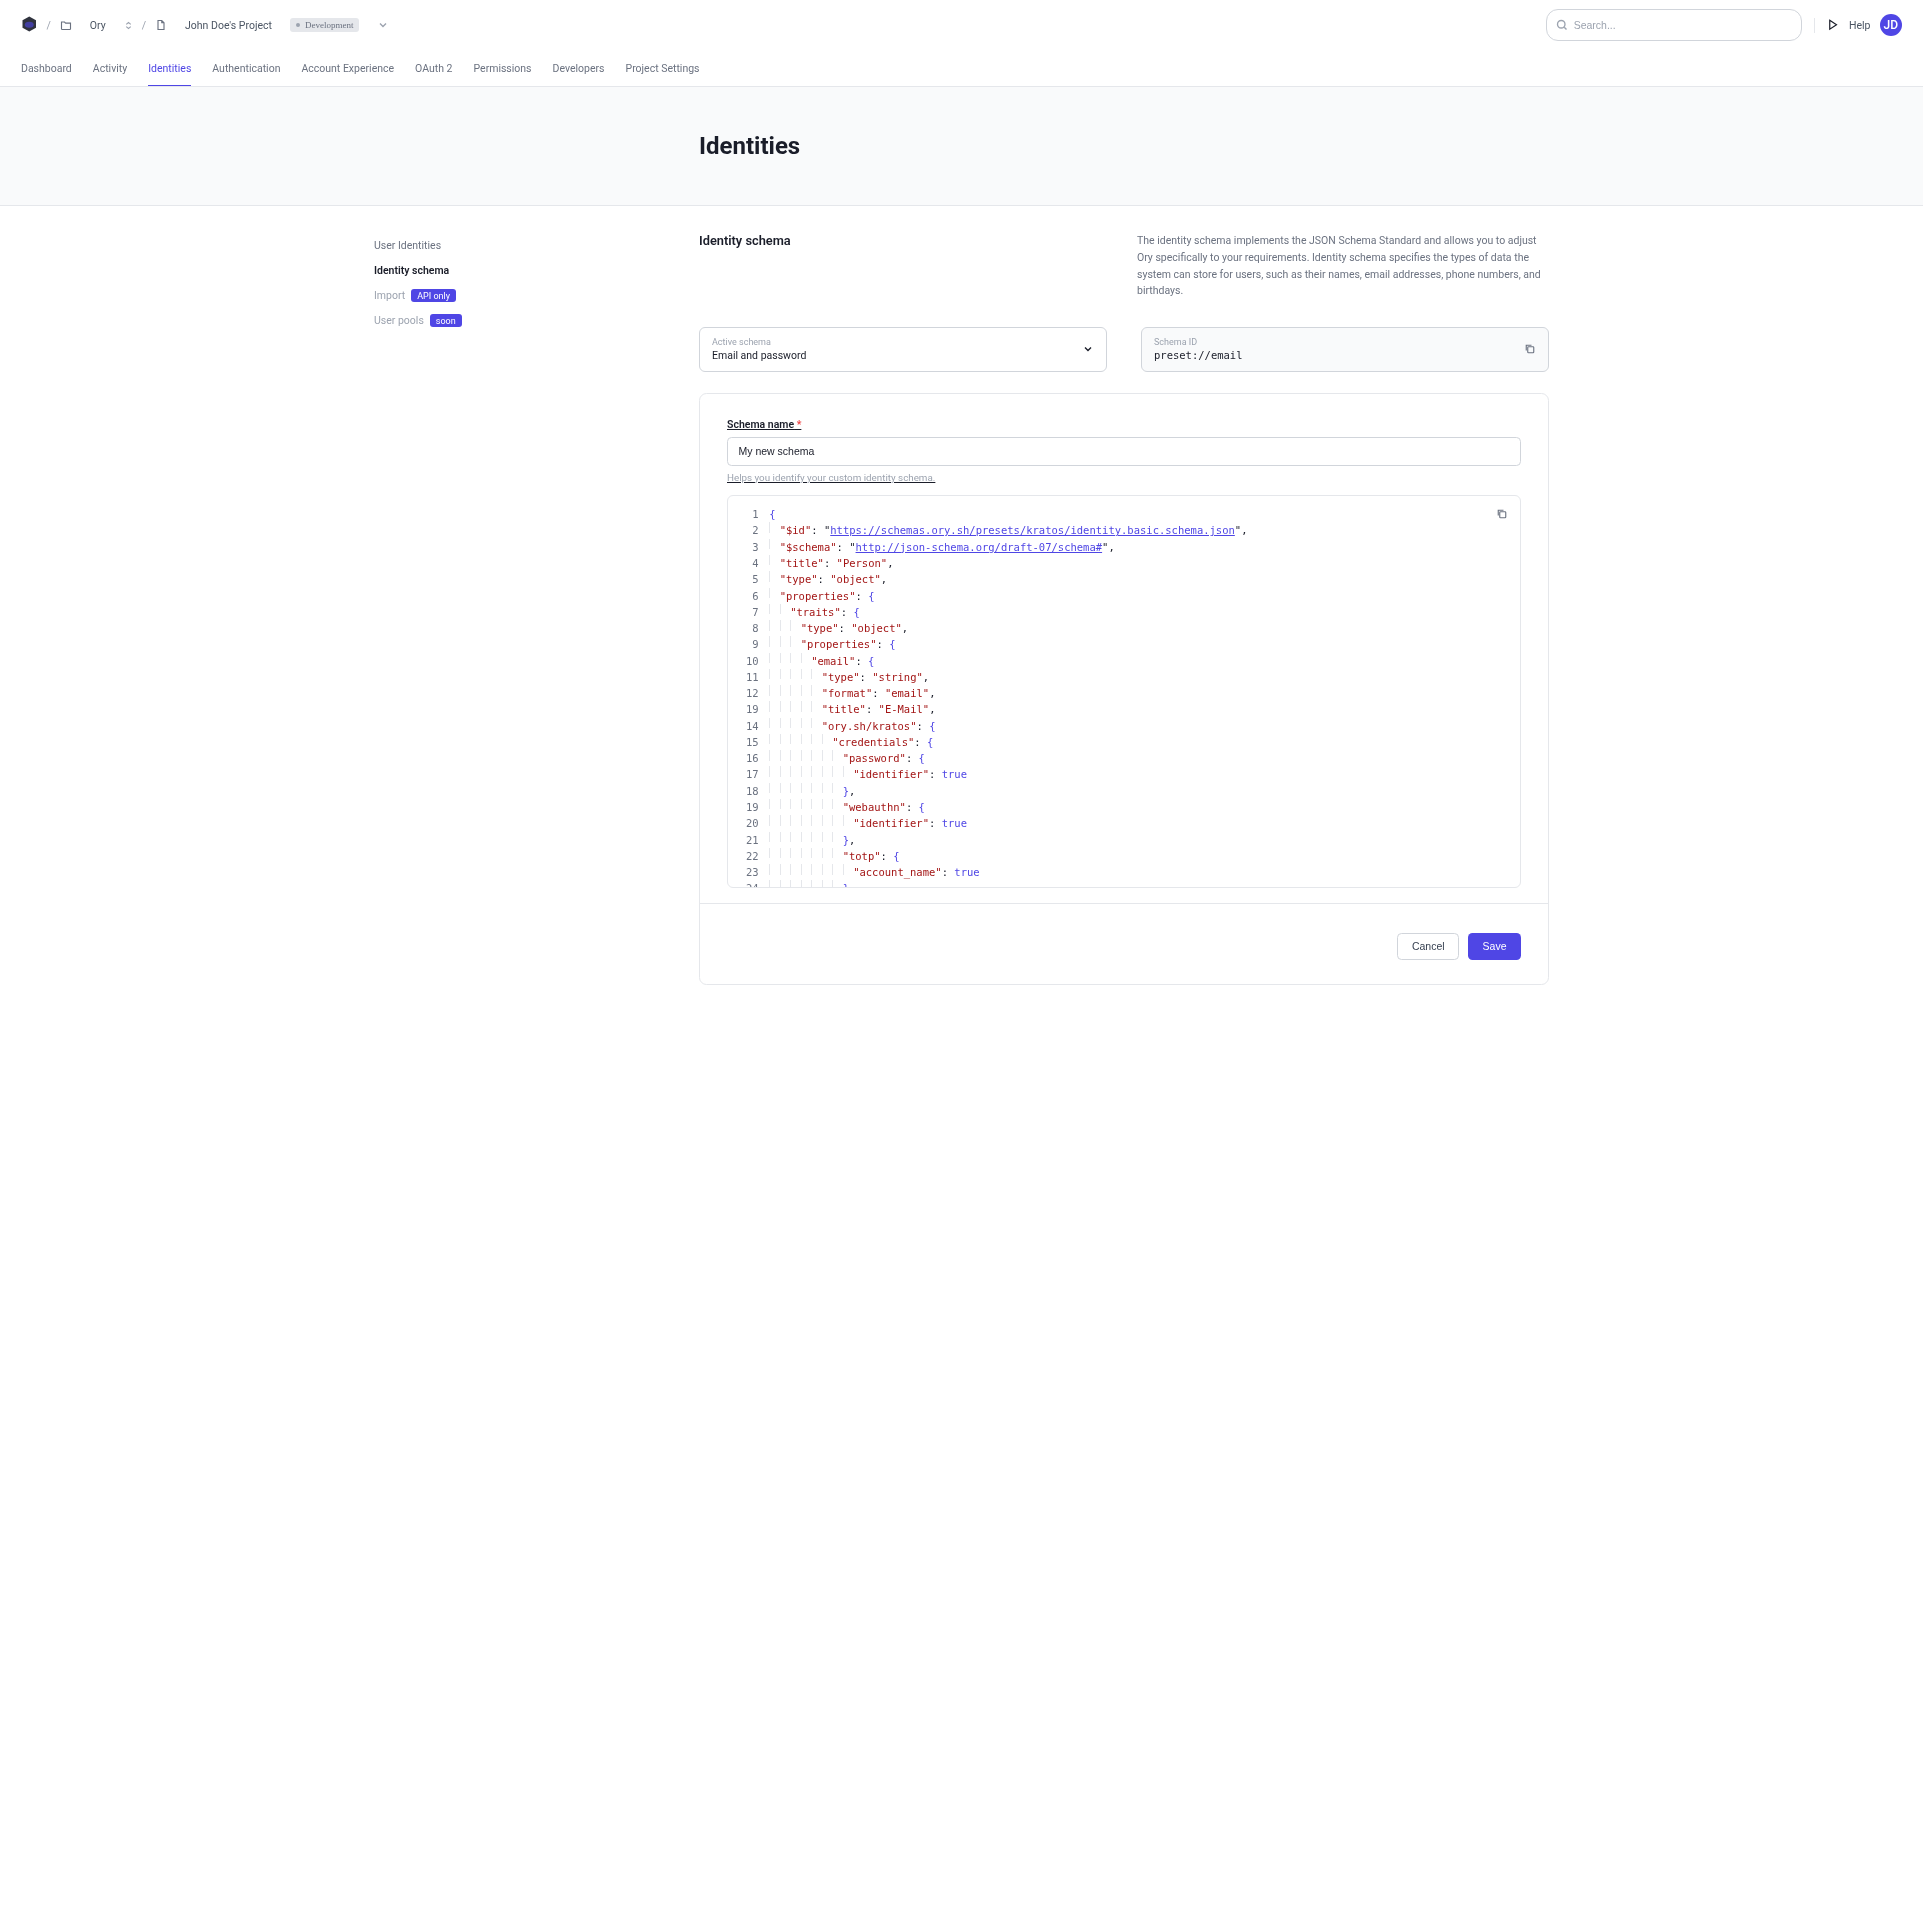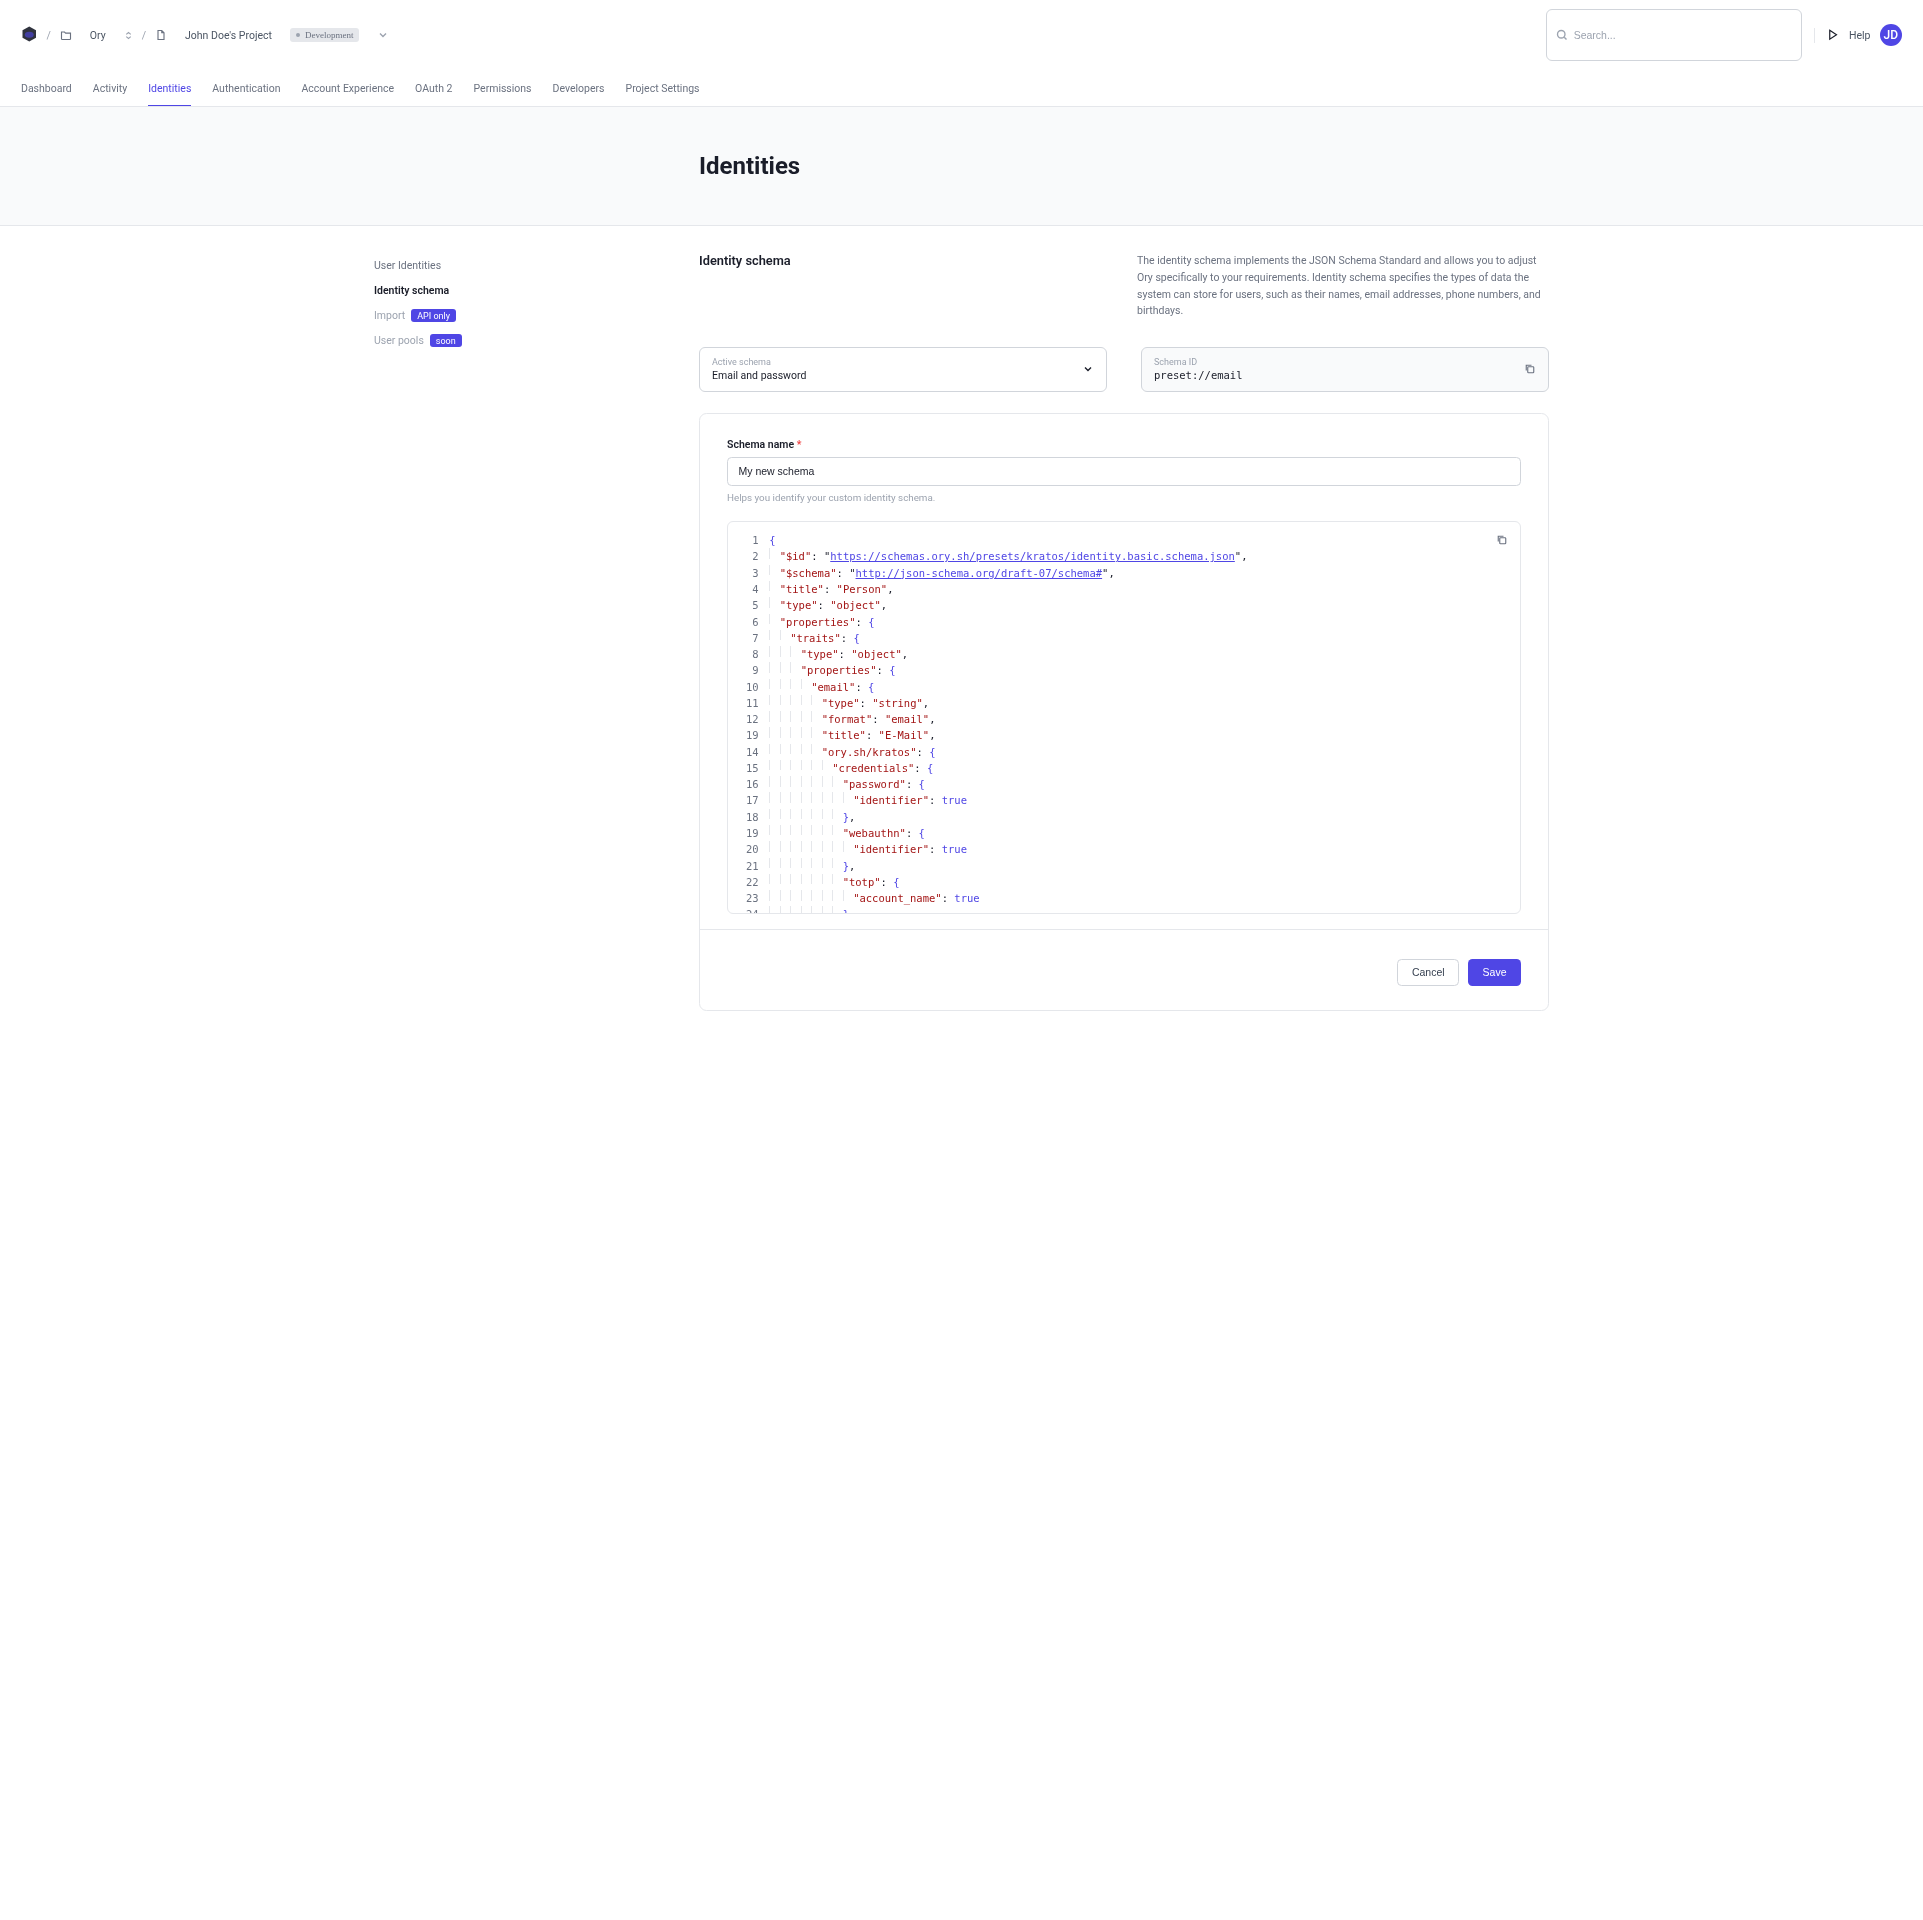--- a/index.html
+++ b/index.html
@@ -8,21 +8,21 @@
 
 .header { display: flex; align-items: center; padding: 9px 21px; gap: 9px; border-bottom: 0.8px solid transparent; }
 .logo { width: 16.5px; height: 21px; }
 .breadcrumb-sep { color: #9ca3af; font-size: 10.5px; }
 .breadcrumb-item { display: flex; align-items: center; gap: 18px; color: #4b5563; font-size: 10.5px; cursor: pointer; }
 .breadcrumb-item .folder-icon, .breadcrumb-item .file-icon { width: 12px; height: 12px; }
 .env-badge { background: #e5e7eb; color: #6b7280; padding: 2.3px 6px; border-radius: 3px; font-size: 9px; display: inline-flex; align-items: center; gap: 4.5px; font-family: Liberation Serif, serif; }
 .env-badge::before { content: ""; width: 4.5px; height: 4.5px; background: #9ca3af; border-radius: 50%; }
 .chevron { width: 12px; height: 12px; color: #9ca3af; }
 .header-spacer { flex: 1; }
-.search-box { display: flex; align-items: center; gap: 6px; border: 0.8px solid #d1d5db; border-radius: 6px; padding: 19px 9px; width: 256px; color: #9ca3af; background: #fff; }
+.search-box { display: flex; align-items: center; gap: 6px; border: 0.8px solid #d1d5db; border-radius: 12px; padding: 9px 9px; width: 256px; color: #9ca3af; background: #fff; }
 .search-box input { border: none; outline: none; flex: 1; font-size: 10.5px; color: #374151; }
 .search-box input::placeholder { color: #9ca3af; }
 .header-divider { width: 0.8px; height: 15px; background: #e5e7eb; margin: 0 3px; }
 .play-icon { width: 13.5px; height: 13.5px; color: #1a1d29; cursor: pointer; }
 .help-link { color: #4b5563; font-size: 10.5px; cursor: pointer; }
 .avatar { width: 22.5px; height: 22.5px; border-radius: 50%; background: #4f46e5; color: #fff; display: flex; align-items: center; justify-content: center; font-size: 12px; font-weight: 500; cursor: pointer; }
 
 
 .tabs { display: flex; gap: 21px; padding: 0 21px; border-bottom: 0.8px solid #e5e7eb; }
 .tab { padding: 10.5px 0; color: #6b7280; font-size: 10.5px; cursor: pointer; border-bottom: 1.5px solid transparent; }
@@ -50,21 +50,21 @@
 .form-row { display: flex; gap: 34px; margin-bottom: 21px; }
 .select-field, .readonly-field { flex: 1; border: 0.8px solid #d1d5db; border-radius: 6px; padding: 9px 12px; position: relative; }
 .readonly-field { background: #f9fafb; }
 .field-label { font-size: 9px; color: #9ca3af; margin-bottom: 1.5px; }
 .field-value { font-size: 10.5px; color: #1a1d29; }
 .field-value.mono { font-family: "SF Mono", Monaco, Consolas, monospace; }
 .select-chevron { position: absolute; right: 12px; top: 50%; transform: translateY(-50%); }
 .copy-icon { position: absolute; right: 12px; top: 50%; transform: translateY(-50%); cursor: pointer; color: #6b7280; }
 
 .card { border: 0.8px solid #e5e7eb; border-radius: 7.5px; padding: 24px 27px; }
-.form-group { margin-bottom: 18px; }
+.form-group { margin-bottom: 12px; text-decoration: underline; }
 .form-label { font-size: 10.5px; font-weight: 600; color: #1a1d29; margin-bottom: 6px; display: block; }
 .form-label .required { color: #ef4444; }
 .form-input { width: 100%; border: 0.8px solid #d1d5db; border-radius: 4.5px; padding: 7.5px 10.5px; font-size: 10.5px; color: #1a1d29; outline: none; }
 .form-hint { font-size: 9.8px; color: #9ca3af; margin-top: 6px; }
 
 .code-editor { border: 0.8px solid #e5e7eb; border-radius: 6px; font-family: "SF Mono", Monaco, Consolas, monospace; font-size: 10.5px; position: relative; background: #fff; overflow: hidden; }
 .code-copy { position: absolute; right: 12px; top: 12px; cursor: pointer; color: #6b7280; z-index: 2; }
 .code-body { display: flex; padding: 10.5px 0; max-height: 391px; overflow: hidden; }
 .gutter { color: #6b7280; text-align: right; padding: 0 10.5px 0 18px; user-select: none; line-height: 1.55; }
 .code-lines { flex: 1; line-height: 1.55; white-space: pre; }

